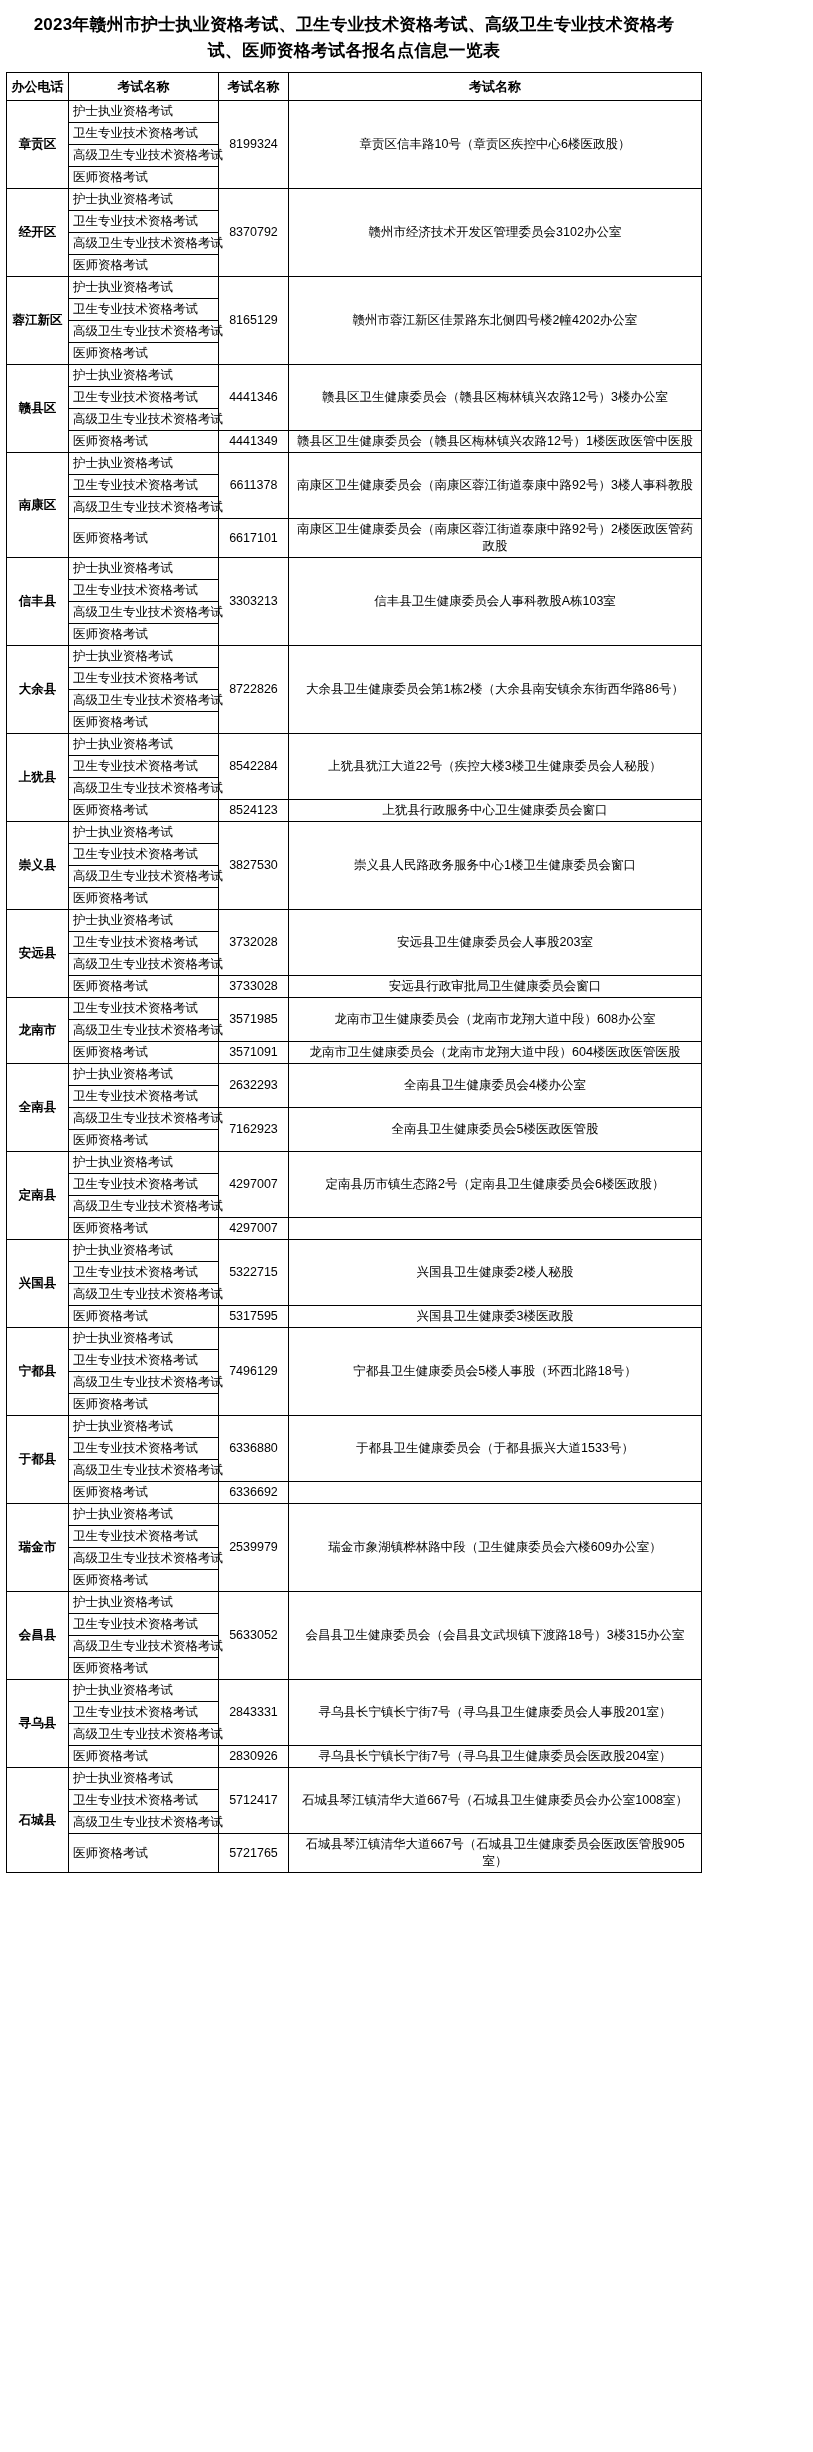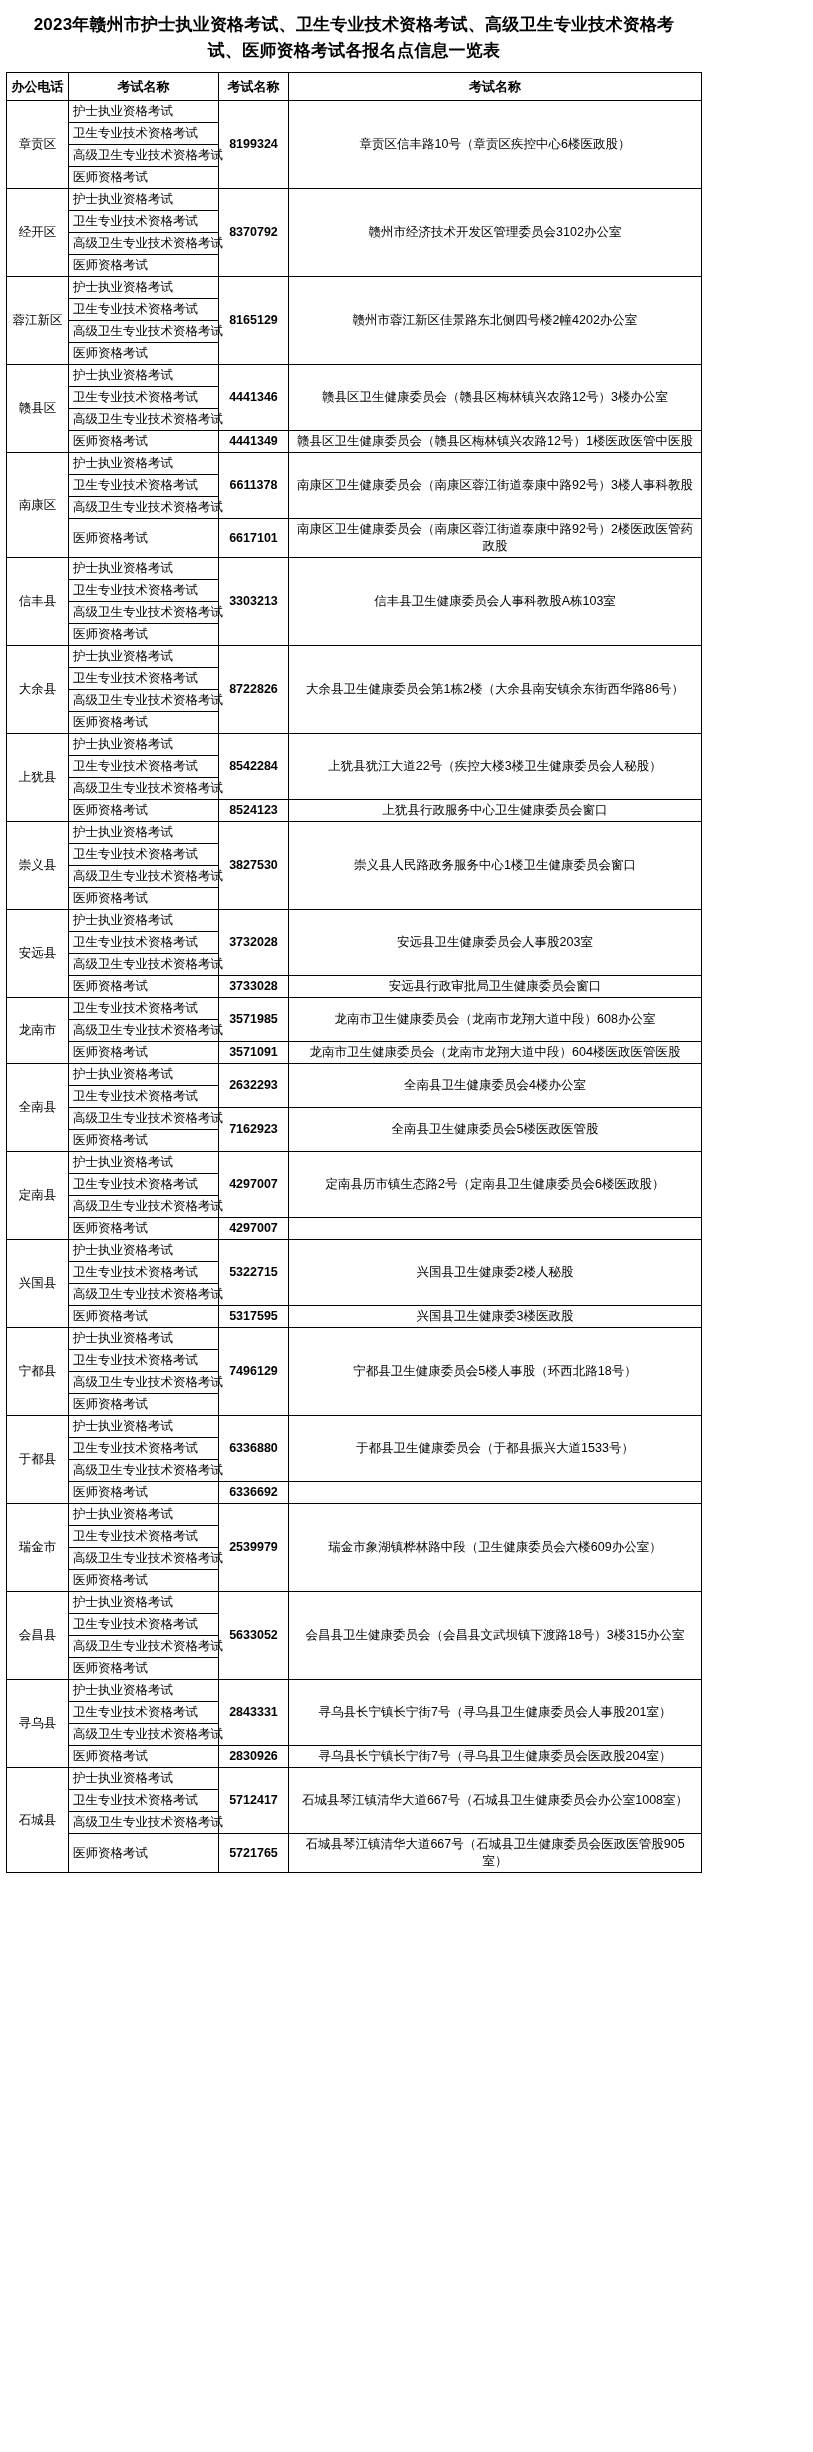--- a/index.html
+++ b/index.html
@@ -44,32 +44,31 @@
     font-size: 13px;
     padding: 5px 3px;
   }
   col.c-site  { width: 62px; }
   col.c-exam  { width: 150px; }
   col.c-phone { width: 70px; }
   col.c-addr  { width: auto; }
 
   td.site {
     text-align: center;
-    font-weight: normal;
+    font-weight: bold;
     font-size: 14px;
   }
   td.exam {
     text-align: left;
     padding-left: 6px;
     white-space: nowrap;
   }
   td.phone {
     text-align: center;
     font-size: 12.5px;
-    font-weight: bold;
   }
   td.addr {
     text-align: center;
     padding-left: 6px;
     font-size: 12.5px;
   }
 </style>
 </head>
 <body>
 

